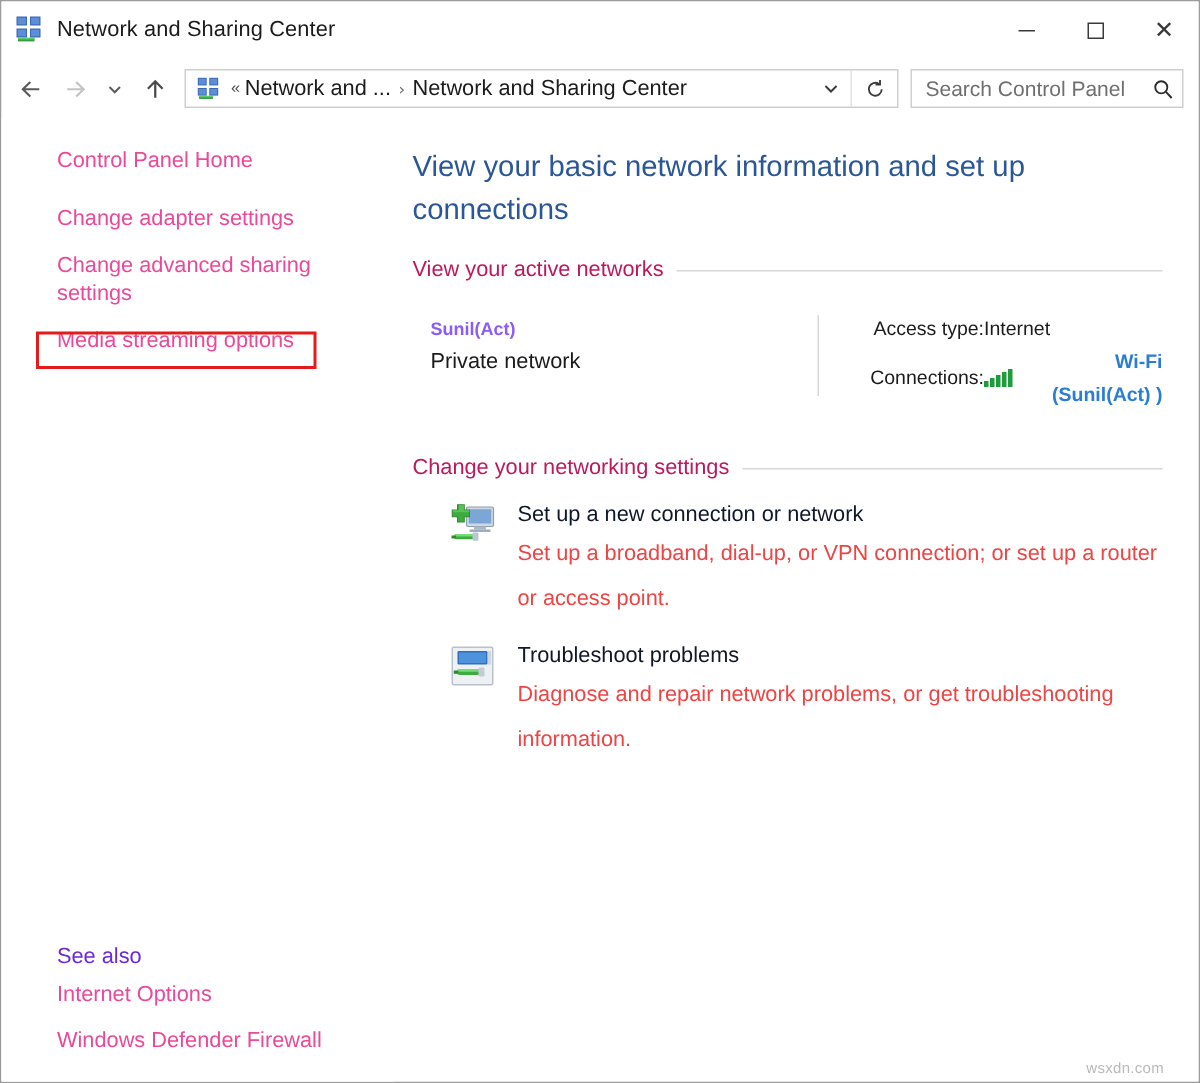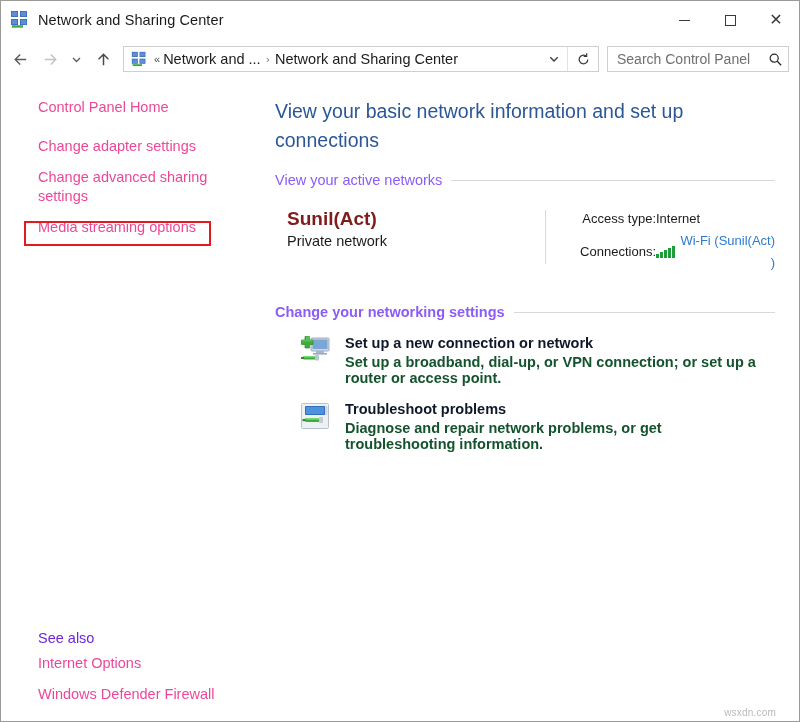--- a/index.html
+++ b/index.html
@@ -255,21 +255,21 @@
     margin: 0 0 17px 0;
     max-width: 460px;
   }
   .section-head {
     display: flex;
     align-items: center;
     margin-bottom: 6px;
   }
   .section-head .label {
     font-size: 14.5px;
-    color: #8b5cf6;
+    color: #be185d;
     white-space: nowrap;
     padding-right: 9px;
   }
   .section-head .rule {
     flex: 1 1 auto;
     height: 1px;
     background: #d8d8d8;
   }
 
   
@@ -278,23 +278,23 @@
     padding: 14px 0 8px 0;
     position: relative;
   }
   #net-left {
     width: 270px;
     flex: 0 0 270px;
     padding-left: 12px;
     box-sizing: border-box;
   }
   .net-name {
-    font-size: 19px;
+    font-size: 12px;
     font-weight: bold;
-    color: #7f1d1d;
+    color: #8b5cf6;
     line-height: 22px;
   }
   .net-type {
     font-size: 14.5px;
     color: #1b1b1b;
     line-height: 22px;
   }
   #net-divider {
     width: 1px;
     background: #d8d8d8;
@@ -308,57 +308,57 @@
   .net-row {
     display: flex;
     align-items: center;
     line-height: 22px;
     font-size: 13px;
     color: #1b1b1b;
     text-align: right;
   }
   .net-row .key { width: 93px; flex: 0 0 93px; }
   .net-row .val { color: #1b1b1b; }
-  .net-row .val.link { color: #2b7cd3; }
+  .net-row .val.link { color: #2b7cd3; font-weight: bold; }
   .wifi-bars {
     display: inline-flex;
     align-items: flex-end;
     height: 12px;
     margin-right: 4px;
     gap: 1px;
   }
   .wifi-bars i {
     display: block;
     width: 3px;
     background: #1f9d3a;
   }
 
   
-  #change-settings { margin-top: 22px; font-weight: bold; }
+  #change-settings { margin-top: 22px; }
   .task-item {
     display: flex;
     margin-top: 12px;
   }
   .task-icon {
     width: 32px; height: 32px;
     flex: 0 0 32px;
     margin: 2px 14px 0 24px;
     position: relative;
   }
   .task-body { flex: 1 1 auto; min-width: 0; }
   .task-link {
     font-size: 14.5px;
     color: #0f172a;
     line-height: 22px;
     display: inline-block;
   }
   .task-desc {
     font-size: 14.5px;
-    color: #14532d;
-    line-height: 16px;
+    color: #ef4444;
+    line-height: 30px;
     max-width: 450px;
   }
 
   
   #watermark {
     position: absolute;
     right: 23px;
     bottom: 3px;
     font-size: 10px;
     color: #b9b9b9;

